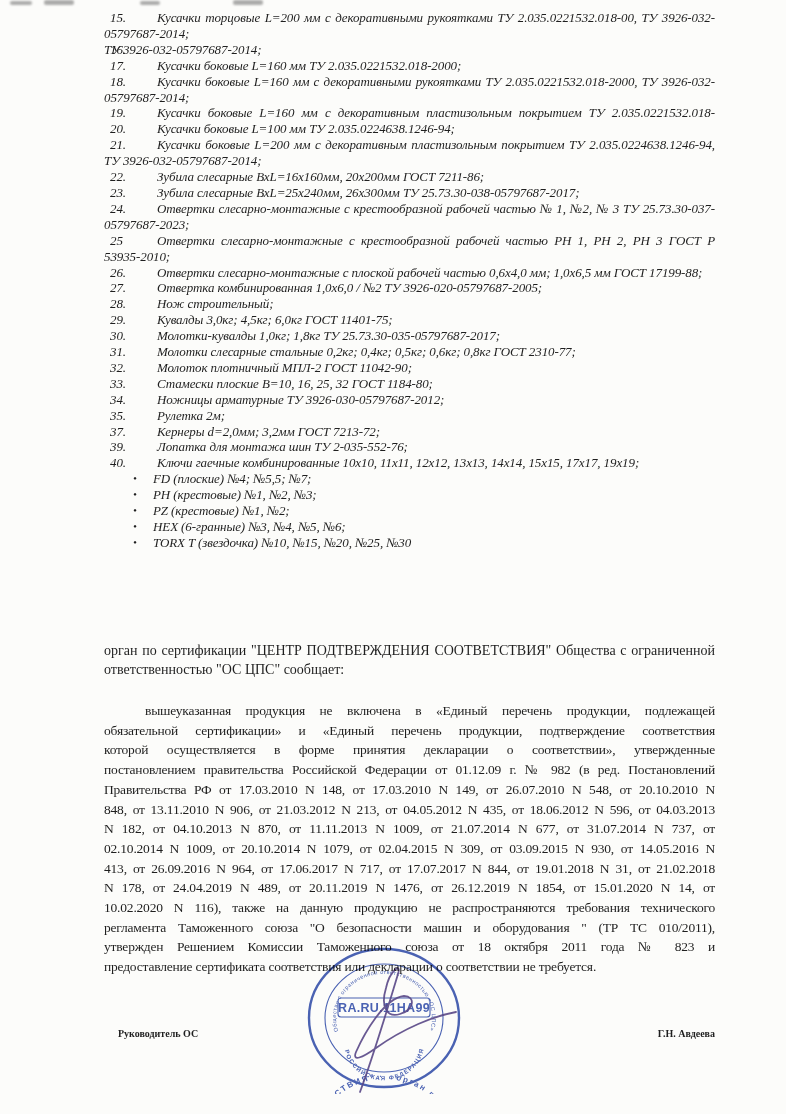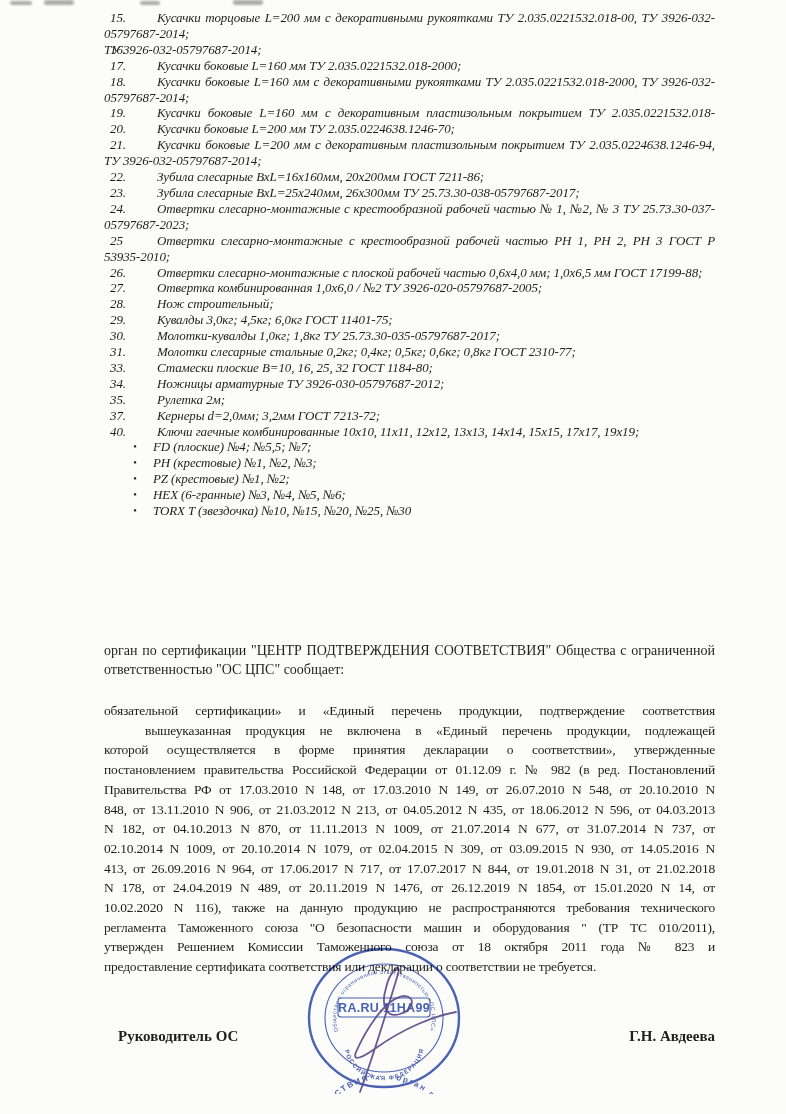--- a/index.html
+++ b/index.html
@@ -15,21 +15,21 @@
   .first{text-indent:53px;}
   .bullet{position:relative;padding-left:49px;line-height:15.9px;}
   .bullet .b{position:absolute;left:29px;top:0;font-size:11px;}
   
   #para-org{top:642px;font-size:14px;line-height:17.5px;}
   #para-main{top:701px;font-size:13.5px;letter-spacing:-0.2px;line-height:19.7px;}
   #para-main .pline.indent{text-indent:41px;}
   .pline{min-height:19px;}
   
   #footer{top:1028px;display:flex;justify-content:space-between;
-          font-weight:bold;font-size:15px;}
+          font-weight:bold;font-size:10px;}
   #footer .fl{margin-left:14px;}
   
   #stamp{position:absolute;left:304px;top:944px;mix-blend-mode:multiply;opacity:.92;}
   
   .smudge{position:absolute;background:#6a6a6a;opacity:.55;border-radius:2px;filter:blur(1px);}
   .s1{left:10px;top:1px;width:22px;height:4px;}
   .s2{left:44px;top:0;width:30px;height:5px;}
   .s3{left:140px;top:1px;width:20px;height:4px;}
   .s4{left:233px;top:0;width:30px;height:5px;}
 </style>
@@ -61,21 +61,21 @@
         <span class="num">18.</span>
         <div class="l first jl">Кусачки боковые L=160 мм с декоративными рукоятками ТУ 2.035.0221532.018-2000, ТУ 3926-032-</div>
         <div class="l">05797687-2014;</div>
       </div>
       <div class="item">
         <span class="num">19.</span>
         <div class="l first jl">Кусачки боковые L=160 мм с декоративным пластизольным покрытием ТУ 2.035.0221532.018-</div>
       </div>
       <div class="item">
         <span class="num">20.</span>
-        <div class="l first">Кусачки боковые L=200 мм ТУ 2.035.0224638.1246-70;</div>
+        <div class="l first">Кусачки боковые L=100 мм ТУ 2.035.0224638.1246-94;</div>
       </div>
       <div class="item">
         <span class="num">21.</span>
         <div class="l first jl">Кусачки боковые L=200 мм с декоративным пластизольным покрытием ТУ 2.035.0224638.1246-94,</div>
         <div class="l">ТУ 3926-032-05797687-2014;</div>
       </div>
       <div class="item">
         <span class="num">22.</span>
         <div class="l first">Зубила слесарные ВхL=16х160мм, 20х200мм ГОСТ 7211-86;</div>
       </div>
@@ -111,54 +111,62 @@
       </div>
       <div class="item">
         <span class="num">30.</span>
         <div class="l first">Молотки-кувалды 1,0кг; 1,8кг ТУ 25.73.30-035-05797687-2017;</div>
       </div>
       <div class="item">
         <span class="num">31.</span>
         <div class="l first">Молотки слесарные стальные 0,2кг; 0,4кг; 0,5кг; 0,6кг; 0,8кг ГОСТ 2310-77;</div>
       </div>
       <div class="item">
+        <span class="num">32.</span>
+        <div class="l first">Молоток плотничный МПЛ-2 ГОСТ 11042-90;</div>
+      </div>
+      <div class="item">
         <span class="num">33.</span>
         <div class="l first">Стамески плоские В=10, 16, 25, 32 ГОСТ 1184-80;</div>
       </div>
       <div class="item">
         <span class="num">34.</span>
         <div class="l first">Ножницы арматурные ТУ 3926-030-05797687-2012;</div>
       </div>
       <div class="item">
         <span class="num">35.</span>
         <div class="l first">Рулетка 2м;</div>
       </div>
       <div class="item">
         <span class="num">37.</span>
         <div class="l first">Кернеры d=2,0мм; 3,2мм ГОСТ 7213-72;</div>
+      </div>
+      <div class="item">
+        <span class="num">39.</span>
+        <div class="l first">Лопатка для монтажа шин ТУ 2-035-552-76;</div>
       </div>
       <div class="item">
         <span class="num">40.</span>
         <div class="l first">Ключи гаечные комбинированные 10х10, 11х11, 12х12, 13х13, 14х14, 15х15, 17х17, 19х19;</div>
       </div>
       <div class="bullet"><span class="b">•</span>FD (плоские) №4; №5,5; №7;</div>
       <div class="bullet"><span class="b">•</span>PH (крестовые) №1, №2, №3;</div>
       <div class="bullet"><span class="b">•</span>PZ (крестовые) №1, №2;</div>
       <div class="bullet"><span class="b">•</span>HEX (6-гранные) №3, №4, №5, №6;</div>
       <div class="bullet"><span class="b">•</span>TORX T (звездочка) №10, №15, №20, №25, №30</div>
     </div>
 
   <div class="block" id="para-org">
       <div class="pline jl">орган по сертификации "ЦЕНТР ПОДТВЕРЖДЕНИЯ СООТВЕТСТВИЯ" Общества с ограниченной</div>
       <div class="pline">ответственностью "ОС ЦПС" сообщает:</div>
     </div>
 
   <div class="block" id="para-main">
+      <div class="pline jl indent">вышеуказанная продукция не включена в «Единый перечень продукции, подлежащей</div>
       <div class="pline jl">обязательной сертификации» и «Единый перечень продукции, подтверждение соответствия</div>
-      <div class="pline jl indent">вышеуказанная продукция не включена в «Единый перечень продукции, подлежащей</div>
       <div class="pline jl">которой осуществляется в форме принятия декларации о соответствии», утвержденные</div>
       <div class="pline jl">постановлением правительства Российской Федерации от 01.12.09 г. № 982 (в ред. Постановлений</div>
       <div class="pline jl">Правительства РФ от 17.03.2010 N 148, от 17.03.2010 N 149, от 26.07.2010 N 548, от 20.10.2010 N</div>
       <div class="pline jl">848, от 13.11.2010 N 906, от 21.03.2012 N 213, от 04.05.2012 N 435, от 18.06.2012 N 596, от 04.03.2013</div>
       <div class="pline jl">N 182, от 04.10.2013 N 870, от 11.11.2013 N 1009, от 21.07.2014 N 677, от 31.07.2014 N 737, от</div>
       <div class="pline jl">02.10.2014 N 1009, от 20.10.2014 N 1079, от 02.04.2015 N 309, от 03.09.2015 N 930, от 14.05.2016 N</div>
       <div class="pline jl">413, от 26.09.2016 N 964, от 17.06.2017 N 717, от 17.07.2017 N 844, от 19.01.2018 N 31, от 21.02.2018</div>
       <div class="pline jl">N 178, от 24.04.2019 N 489, от 20.11.2019 N 1476, от 26.12.2019 N 1854, от 15.01.2020 N 14, от</div>
       <div class="pline jl">10.02.2020 N 116), также на данную продукцию не распространяются требования технического</div>
       <div class="pline jl">регламента Таможенного союза "О безопасности машин и оборудования " (ТР ТС 010/2011),</div>

